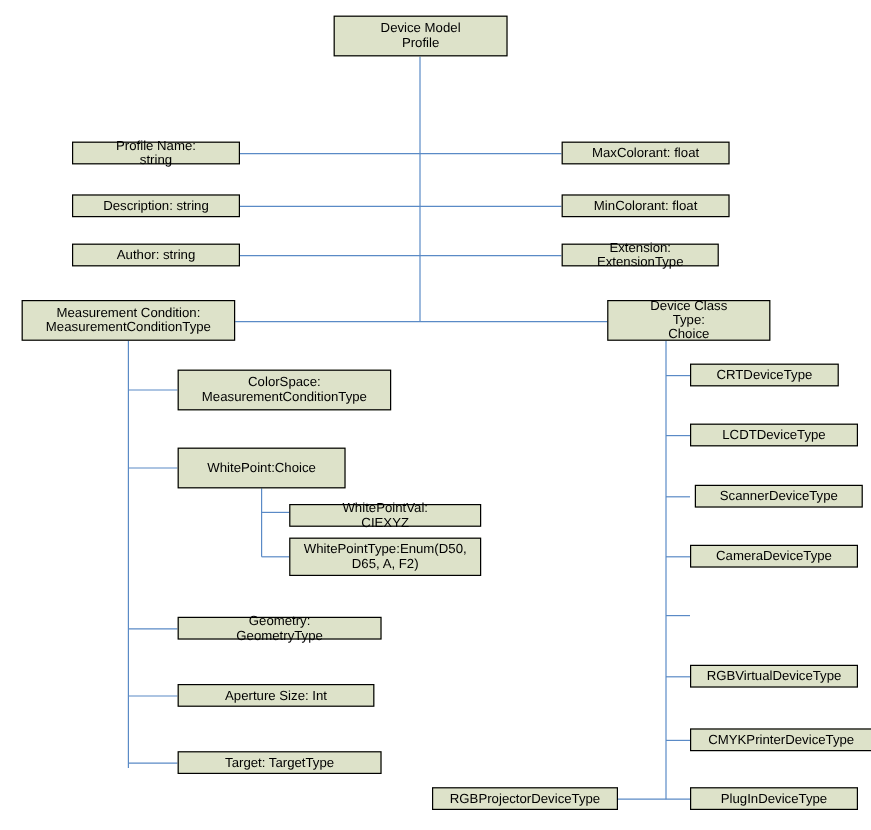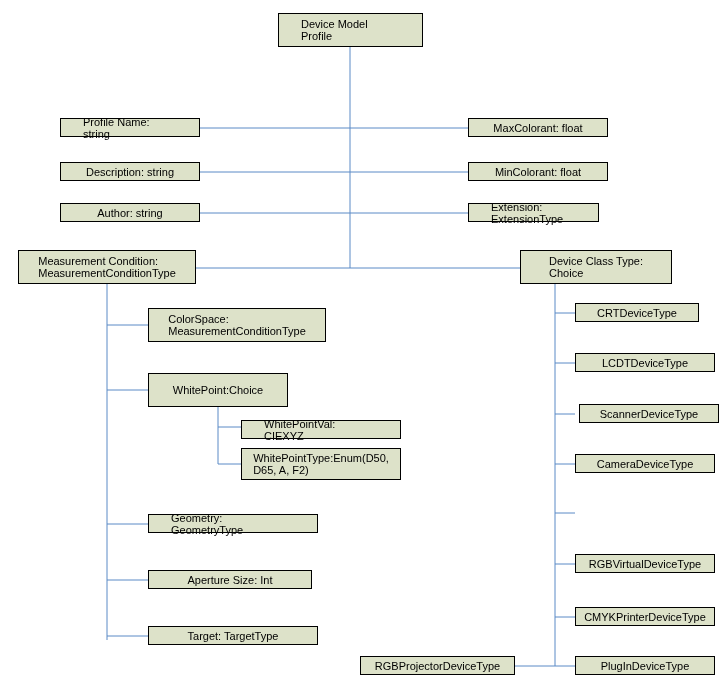--- a/index.html
+++ b/index.html
@@ -1,17 +1,17 @@
 <!DOCTYPE html>
 <html><head>
 <meta charset="utf-8">
 <style>
 body{margin:0;font-family:Arial,sans-serif;font-size:11px;background:#fff}
 .canvas{position:relative;width:726px;height:692px}
-.box{position:absolute;background:#dde2c9;border:1px solid #000;display:flex;align-items:center;justify-content:center;text-align:left;padding:2px 22px;box-sizing:border-box}
+.box{position:absolute;background:#dde2c9;border:1px solid #000;display:flex;align-items:center;justify-content:center;text-align:center;padding:2px 22px;box-sizing:border-box}
 svg{position:absolute;left:0;top:0}
 </style>
 </head>
 <body>
 
 <div class="canvas">
 <svg width="726" height="692">
 <g stroke="#5a8ac6" stroke-width="1" fill="none">
 
 <line x1="350" y1="47" x2="350" y2="268"></line>
@@ -58,34 +58,34 @@
 <div class="box" style="left:60px;top:118px;width:140px;height:19px">Profile Name: string</div>
 <div class="box" style="left:60px;top:162px;width:140px;height:19px">Description: string</div>
 <div class="box" style="left:60px;top:203px;width:140px;height:19px">Author: string</div>
 
 <div class="box" style="left:468px;top:118px;width:140px;height:19px">MaxColorant: float</div>
 <div class="box" style="left:468px;top:162px;width:140px;height:19px">MinColorant: float</div>
 <div class="box" style="left:468px;top:203px;width:131px;height:19px">Extension: ExtensionType</div>
 
 <div class="box" style="left:18px;top:250px;width:178px;height:34px;white-space:pre-line">Measurement Condition:
 MeasurementConditionType</div>
-<div class="box" style="left:520px;top:250px;width:152px;height:34px;white-space:pre-line">Device Class Type:
+<div class="box" style="left:506px;top:250px;width:136px;height:34px;white-space:pre-line">Device Class Type:
 Choice</div>
 
 <div class="box" style="left:148px;top:308px;width:178px;height:34px;white-space:pre-line">ColorSpace:
 MeasurementConditionType</div>
 <div class="box" style="left:148px;top:373px;width:140px;height:34px">WhitePoint:Choice</div>
 <div class="box" style="left:241px;top:420px;width:160px;height:19px">WhitePointVal: CIEXYZ</div>
 <div class="box" style="left:241px;top:448px;width:160px;height:32px;white-space:pre-line">WhitePointType:Enum(D50,
 D65, A, F2)</div>
 <div class="box" style="left:148px;top:514px;width:170px;height:19px">Geometry: GeometryType</div>
 <div class="box" style="left:148px;top:570px;width:164px;height:19px">Aperture Size: Int</div>
 <div class="box" style="left:148px;top:626px;width:170px;height:19px">Target: TargetType</div>
 
 <div class="box" style="left:575px;top:303px;width:124px;height:19px">CRTDeviceType</div>
 <div class="box" style="left:575px;top:353px;width:140px;height:19px">LCDTDeviceType</div>
 <div class="box" style="left:579px;top:404px;width:140px;height:19px">ScannerDeviceType</div>
 <div class="box" style="left:575px;top:454px;width:140px;height:19px">CameraDeviceType</div>
 <div class="box" style="left:575px;top:554px;width:140px;height:19px">RGBVirtualDeviceType</div>
-<div class="box" style="left:575px;top:607px;width:140px;height:19px">CMYKPrinterDeviceType</div>
+<div class="box" style="left:575px;top:607px;width:152px;height:19px">CMYKPrinterDeviceType</div>
 <div class="box" style="left:575px;top:656px;width:140px;height:19px">PlugInDeviceType</div>
 <div class="box" style="left:360px;top:656px;width:155px;height:19px">RGBProjectorDeviceType</div>
 </div>
 
 </body></html>

